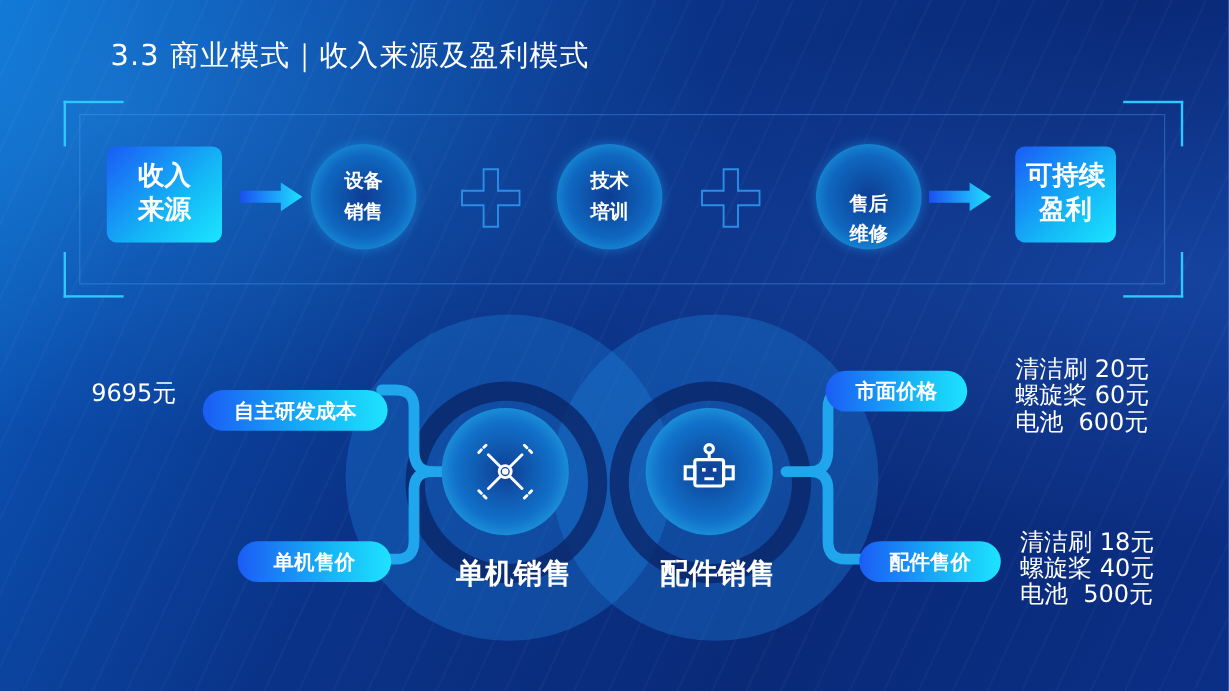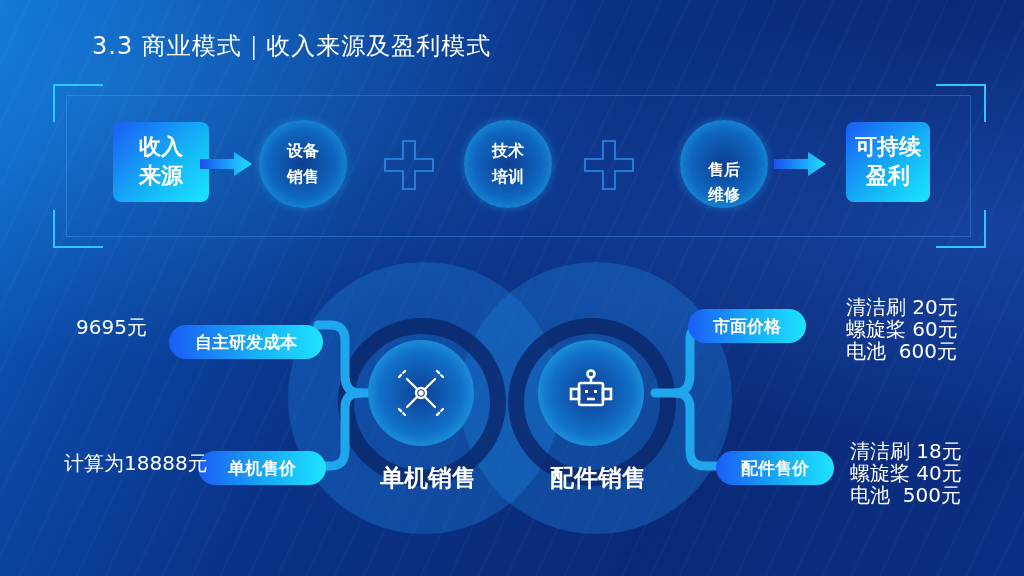--- a/index.html
+++ b/index.html
@@ -51,21 +51,21 @@
 <div class="bgstreak"></div>
 
 <div class="title">3.3 商业模式｜收入来源及盈利模式</div>
 
 <div class="panel"></div>
 <div class="corner c-tl"></div>
 <div class="corner c-bl"></div>
 <div class="corner c-tr"></div>
 <div class="corner c-br"></div>
 
-<div class="box" style="left:89px;margin-left:24px;">
+<div class="box" style="left:89px;">
   <div>
       <div>收入</div>
       <div>来源</div>
     </div>
 </div>
 
 <svg class="arrow" style="left:200px;" viewBox="0 0 52 24">
   <defs>
       <linearGradient id="ag" x1="0" x2="1">
         <stop offset="0" stop-color="#1b4ff0"></stop>
@@ -155,21 +155,20 @@
 </div>
 
 <div class="label" style="left:380px;top:462px;">单机销售</div>
 <div class="label" style="left:550px;top:462px;">配件销售</div>
 
 <div class="pill" style="left:169px;top:309px;width:154px;margin-top:16px;">自主研发成本</div>
 <div class="note" style="left:76px;top:316px;">9695元</div>
 
 <div class="pill" style="left:198px;top:451px;width:128px;">单机售价</div>
 <div class="note" style="left:64px;top:452px;">
-  <div>计算为18888元</div>
 </div>
 
 <div class="pill" style="left:688px;top:309px;width:118px;">市面价格</div>
 <div class="note" style="left:846px;top:296px;">
   <div>清洁刷 20元</div>
   <div>螺旋桨 60元</div>
   <div style="white-space:pre">电池  600元</div>
 </div>
 
 <div class="pill" style="left:716px;top:451px;width:118px;">配件售价</div>

